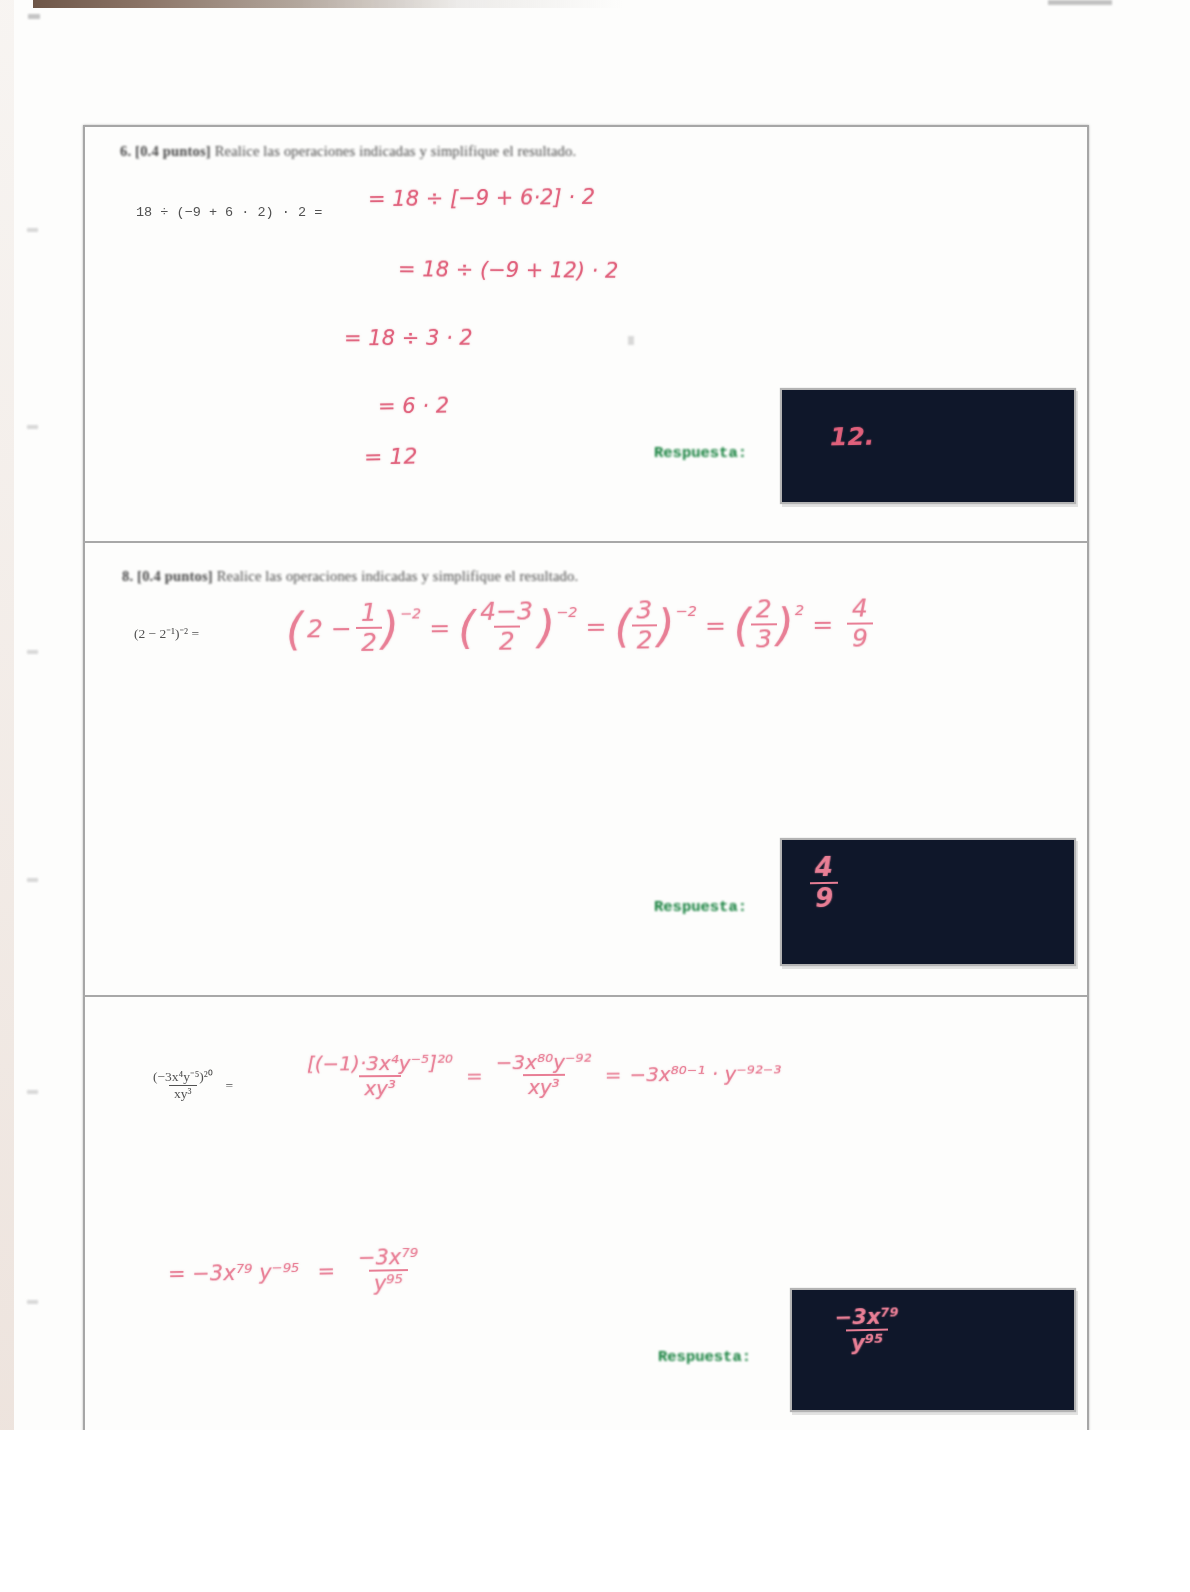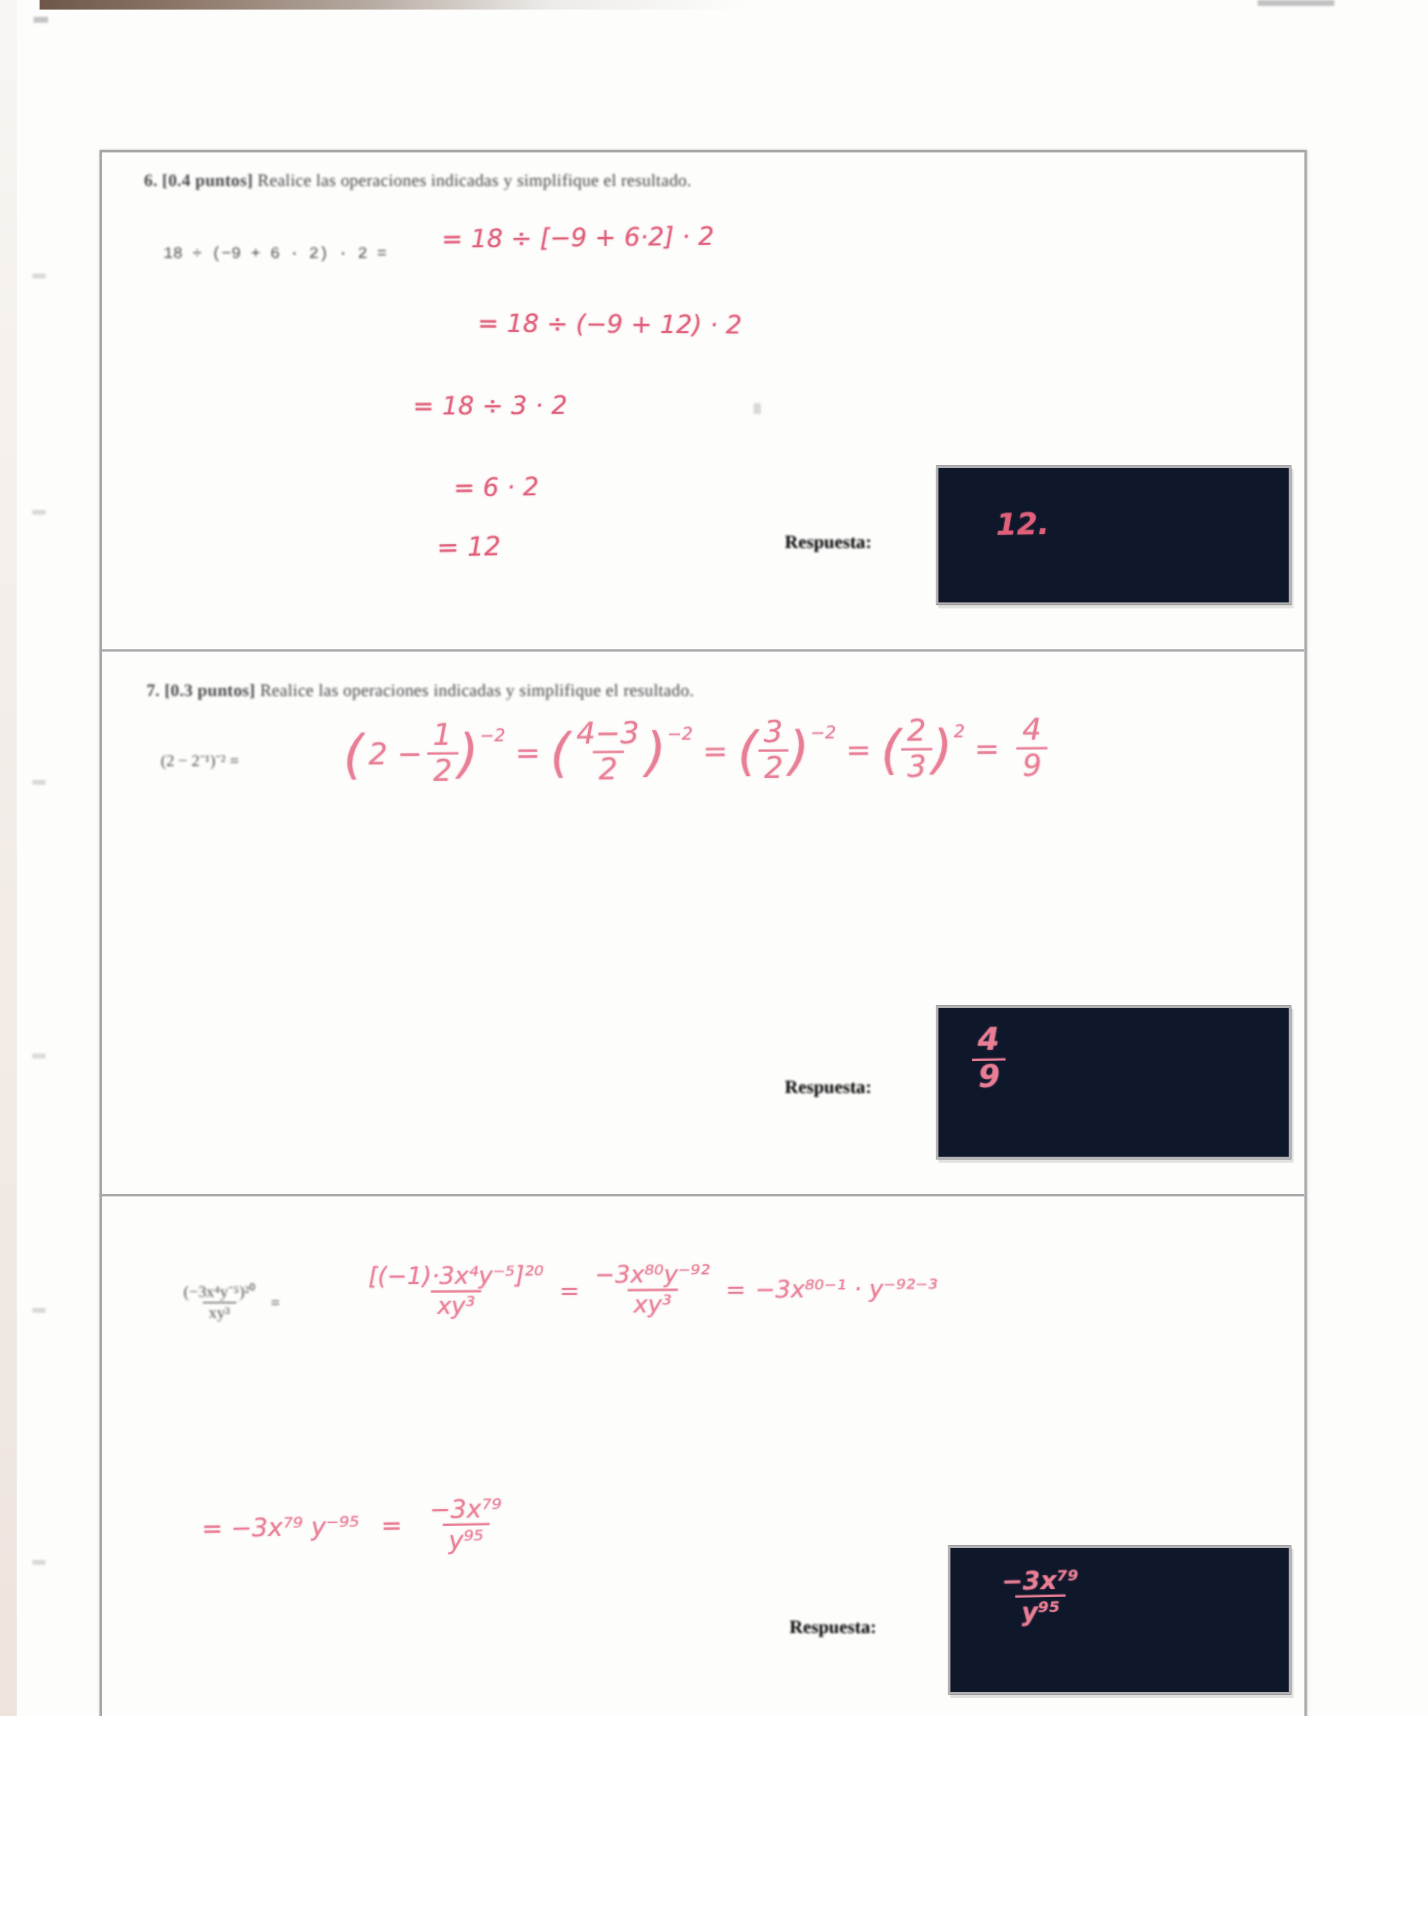--- a/index.html
+++ b/index.html
@@ -6,21 +6,21 @@
   .page{position:relative;width:1190px;height:1430px;background:#fdfdfc;overflow:hidden;
         font-family:"Liberation Serif",serif;}
   .abs{position:absolute;}
 
   
   .hdr{font-family:"Liberation Serif",serif;color:#4a4a4a;filter:blur(0.8px);
        font-size:14.5px;letter-spacing:0.2px;white-space:nowrap;}
   .hdr .bold{font-weight:700;}
   .pr{font-family:"Liberation Serif",serif;color:#515151;filter:blur(0.75px);
       font-size:13.5px;white-space:nowrap;}
-  .resp{font-family:Liberation Serif, serif;color:#000000;filter:blur(0.85px);
+  .resp{font-family:Liberation Mono, monospace;color:#15803d;filter:blur(0.85px);
         font-size:15.5px;font-weight:700;white-space:nowrap;}
 
   
   .hw{font-family:"DejaVu Sans",sans-serif;font-style:italic;color:#e0607b;
       filter:blur(0.45px);text-shadow:0 0 1.6px rgba(224,96,123,0.5);white-space:nowrap;}
   .hw-light{color:#e87e95;text-shadow:0 0 1.6px rgba(232,126,149,0.5);}
 
   
   .mainbox{position:absolute;left:83px;top:125px;width:1002px;height:1335px;
            border:2px solid #a6a6a6;box-shadow:0 0 2px rgba(150,150,150,0.7);background:transparent;}
@@ -84,21 +84,21 @@
   <div class="artifact" style="left:628px;top:336px;width:6px;height:9px;background:#cfcfcf;opacity:0.8;filter:blur(0.8px);"></div>
   <div class="abs hw" style="left:378px;top:394px;font-size:21px;transform:rotate(-0.8deg);">= 6 · 2</div>
   <div class="abs hw" style="left:364px;top:444px;font-size:22px;transform:rotate(-1.2deg);">= 12</div>
 
   <div class="abs resp" style="left:654px;top:444px;">Respuesta:</div>
   <div class="ansbox" style="left:780px;top:388px;width:292px;height:112px;">
     <div class="abs hw" style="left:48px;top:32px;font-size:25px;transform:rotate(-1deg);">12.</div>
   </div>
 
   <div class="abs hdr" style="left:122px;top:568px;">
-    <span class="bold">7. [0.3 puntos]</span><span> Realice las operaciones indicadas y simplifique el resultado.</span>
+    <span class="bold">8. [0.4 puntos]</span><span> Realice las operaciones indicadas y simplifique el resultado.</span>
   </div>
   <div class="abs pr" style="left:134px;top:624px;">(2 − 2⁻¹)⁻² =</div>
 
   <div class="abs hw hw-light workline" style="left:286px;top:598px;font-size:25px;transform:rotate(-0.5deg);">
     <span class="term">
       <span class="paren">(</span>
       <span style="margin:0 4px;">2 −</span>
       <span class="frac">
         <span class="num">1</span>
         <span class="den">2</span>

